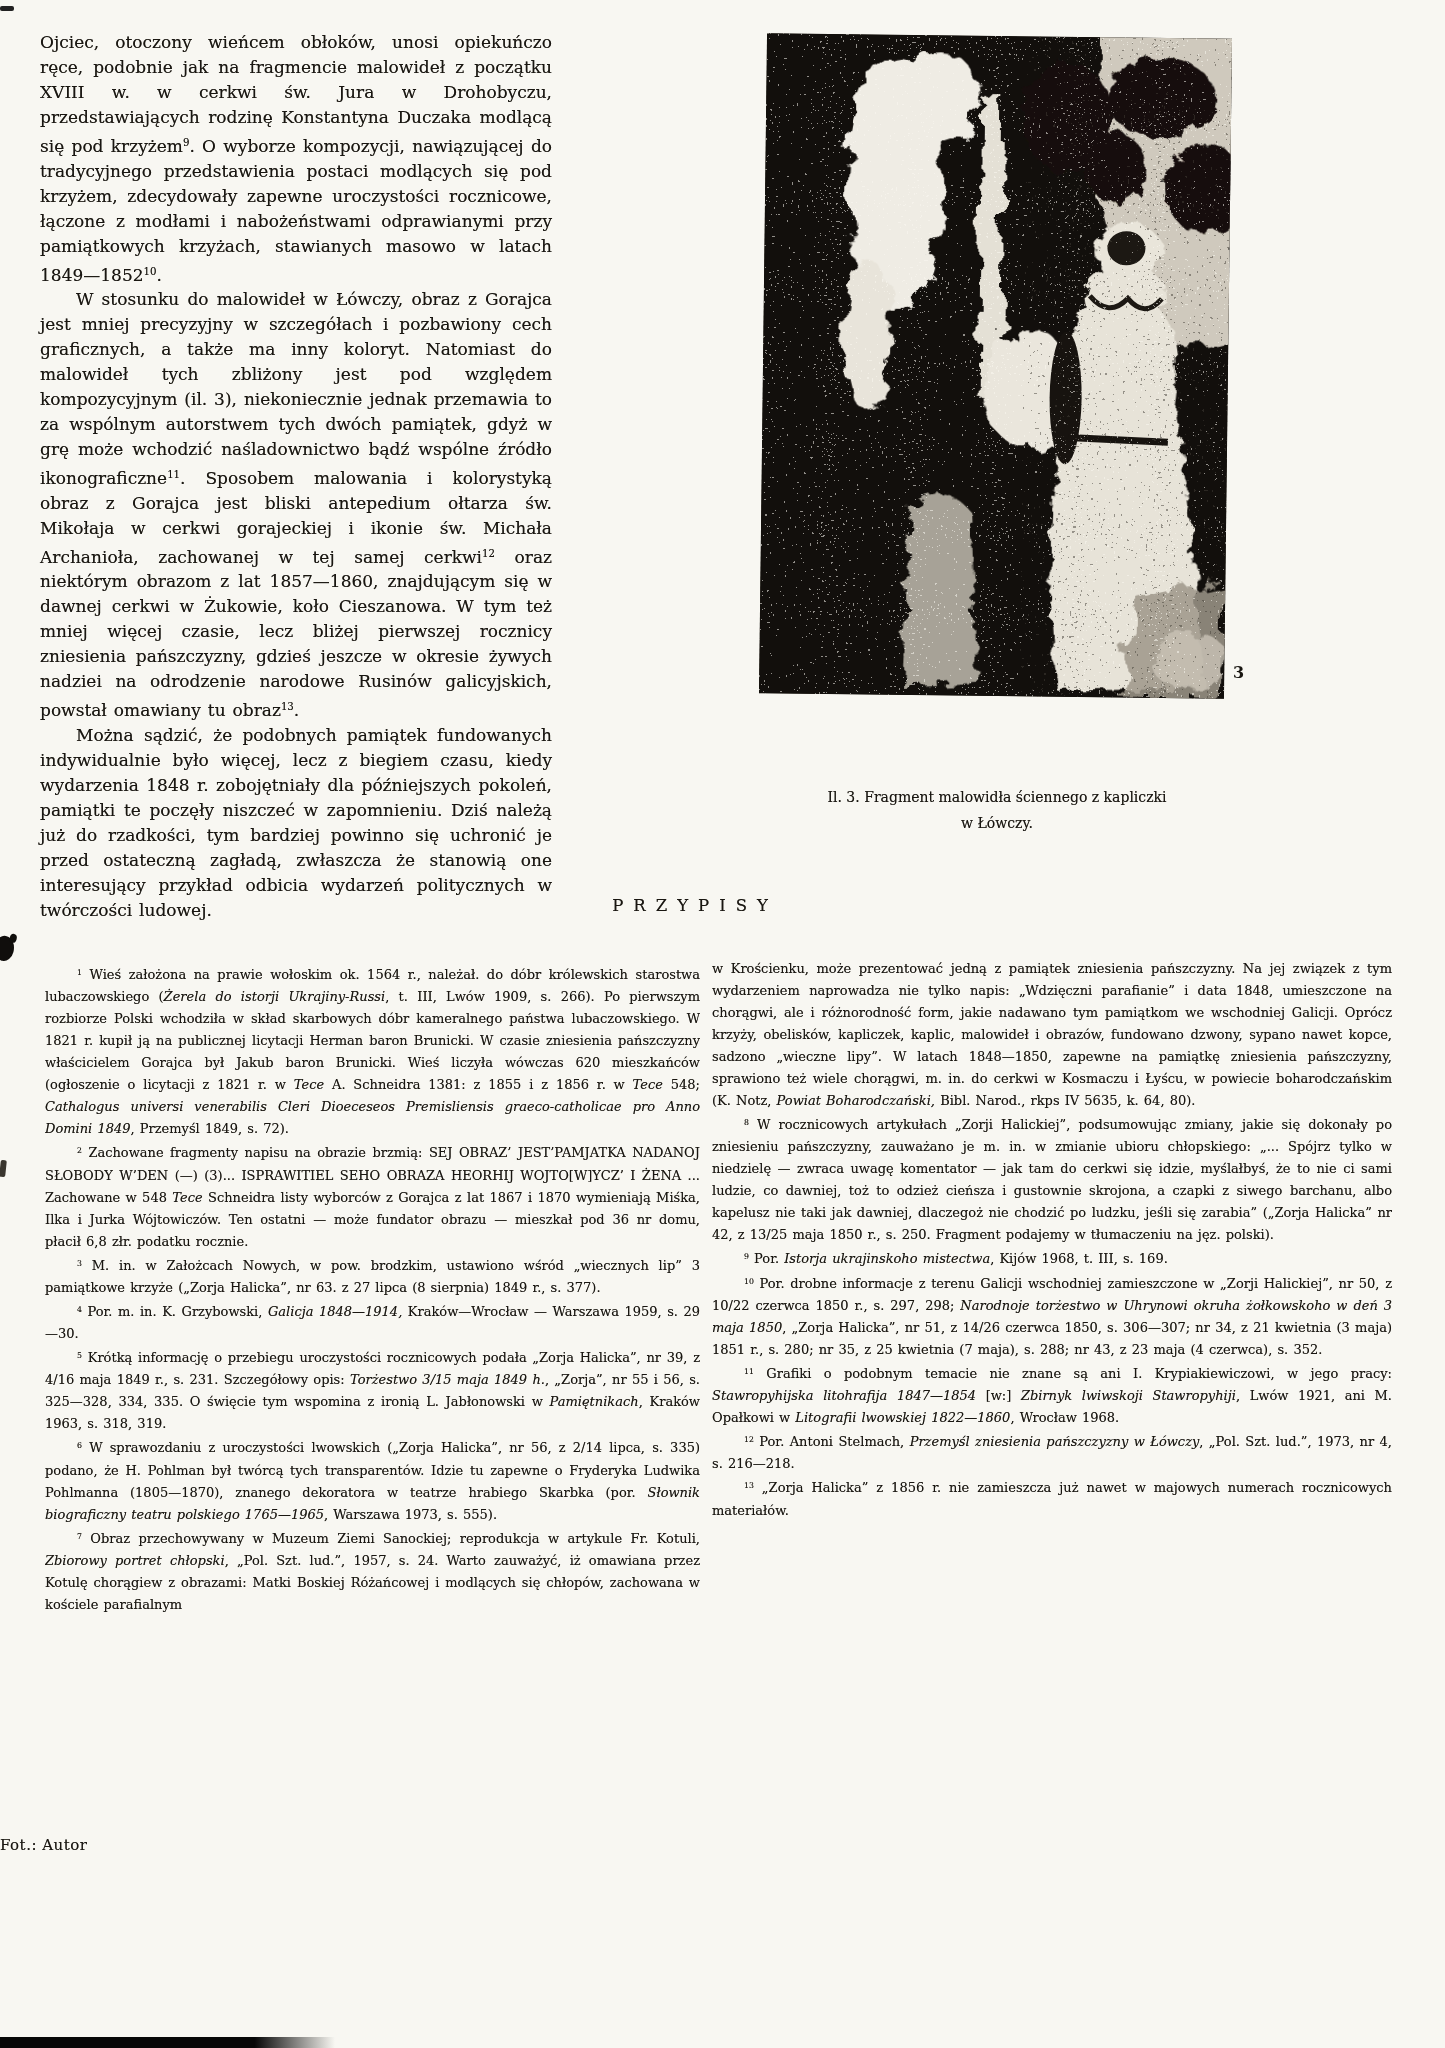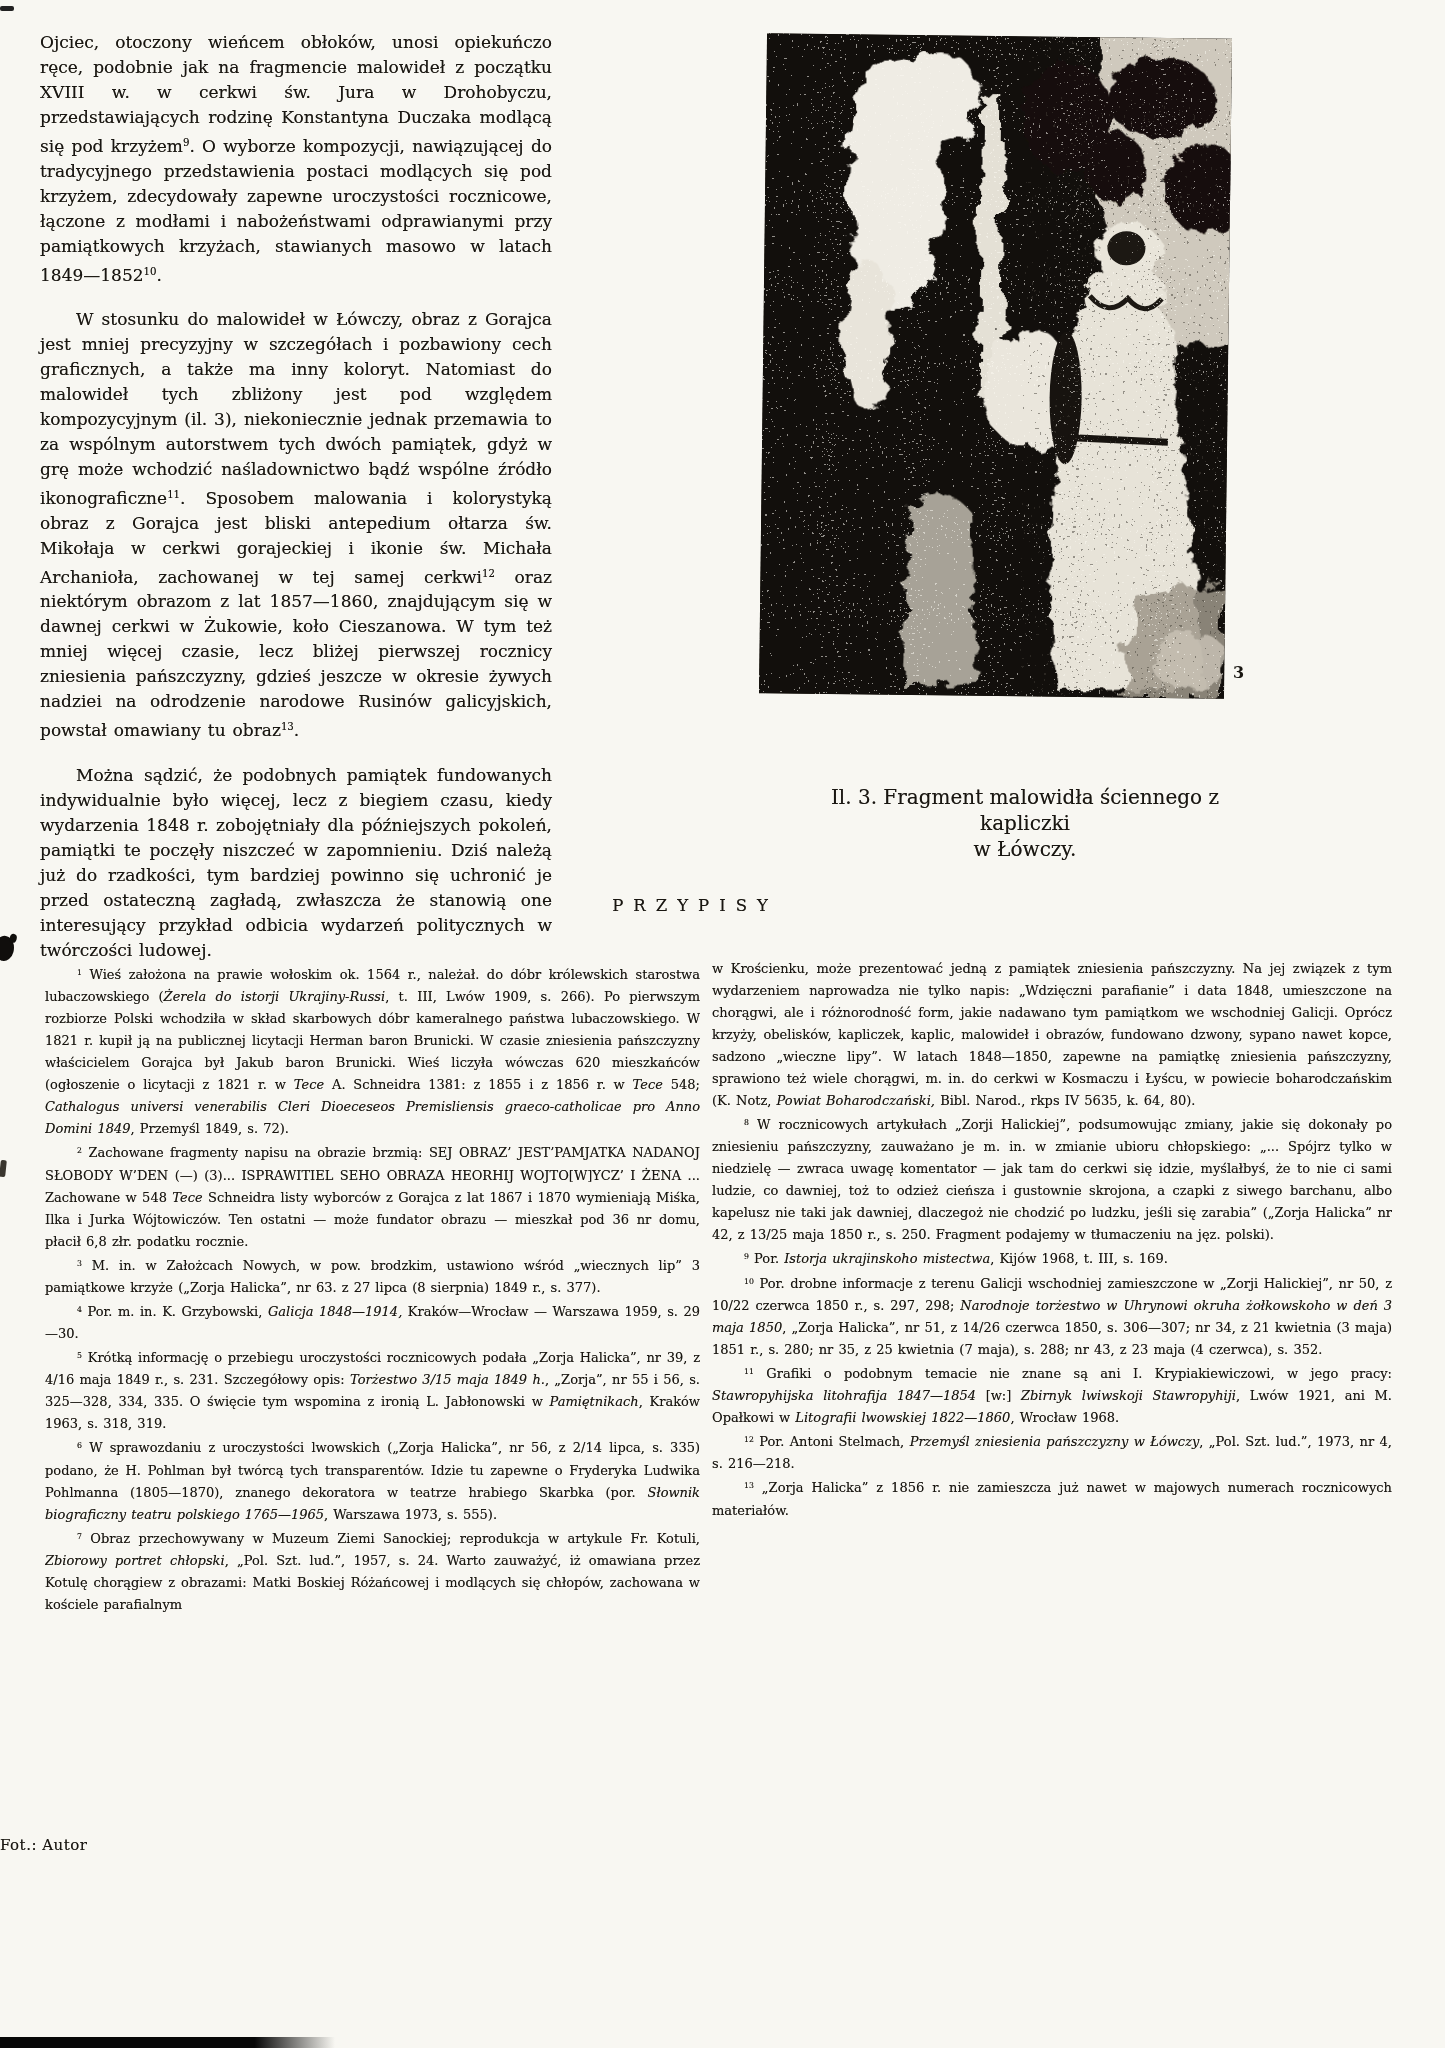--- a/index.html
+++ b/index.html
@@ -12,31 +12,31 @@
   .page{position:absolute;inset:0;padding-left:15px;}
 
   
   .col1{
     position:absolute;left:40px;top:30px;width:512px;
     text-align:justify;font-size:17px;line-height:25px;word-spacing:1.5px;
     text-shadow:0 0 .5px rgba(20,16,10,.55);
     hyphens:auto;
   }
   .col1 p{margin:0;}
-  p.ind{text-indent:36px;margin-top:20px;}
+  p.ind{text-indent:36px;}
 
   
   .figure{
     position:absolute;left:763px;top:36px;width:465px;height:660px;
     transform:rotate(0.7deg);overflow:hidden;background:#141009;
   }
   .fig-num{position:absolute;left:1233px;top:663px;font-size:16px;font-weight:bold;}
   .caption{
-    position:absolute;left:785px;top:784px;width:480px;text-align:center;
-    font-size:20px;line-height:26px;text-shadow:0 0 .5px rgba(20,16,10,.5);
+    position:absolute;left:757px;top:784px;width:480px;text-align:center;
+    font-size:14px;line-height:26px;text-shadow:0 0 .5px rgba(20,16,10,.5);
   }
 
   
   .fnhead{
     position:absolute;left:45px;top:896px;width:1300px;text-align:center;
     font-size:16.5px;letter-spacing:10px;text-shadow:0 0 .5px rgba(20,16,10,.55);
   }
   .fncol{
     position:absolute;top:962px;text-align:justify;font-size:13px;line-height:22px;
     word-spacing:1px;text-shadow:0 0 .4px rgba(20,16,10,.5);hyphens:auto;

